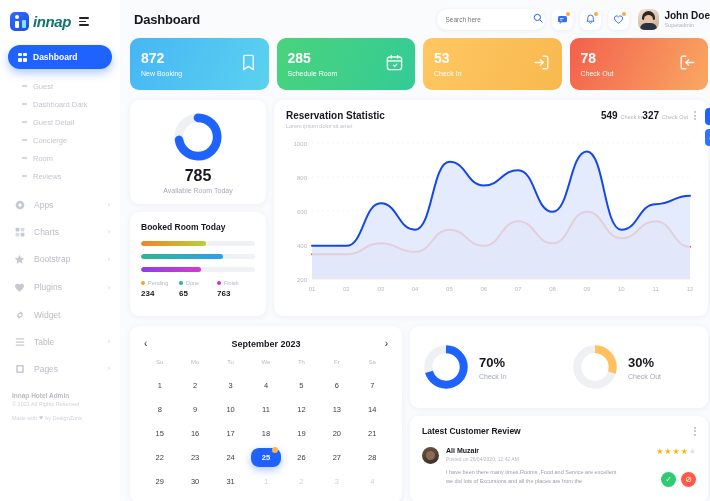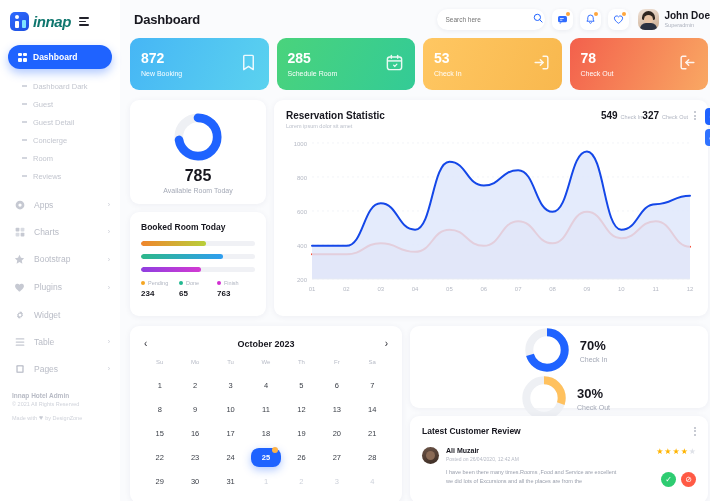--- a/index.html
+++ b/index.html
@@ -166,21 +166,21 @@
   .cal-cell { height: 23px; display: flex; align-items: center; justify-content: center; font-size: 7.5px; color: #3c4049; position: relative; cursor: pointer; }
   .cal-cell.mute { color: #cdd1da; }
   .cal-cell.sel .pill {
     width: 30px; height: 19px; border-radius: 8px; background: #1f63ff; color: #fff;
     display: flex; align-items: center; justify-content: center; font-weight: bold; font-size: 7.5px;
     box-shadow: 0 3px 8px rgba(31,99,255,.35);
   }
   .cal-cell.sel .pdot { position: absolute; right: 6px; top: 1px; width: 6px; height: 6px; border-radius: 50%; background: #ffb347; }
 
   .col-right3 { flex: 1; display: flex; flex-direction: column; gap: 8px; }
-  .pct-card { height: 82px; display: flex; align-items: center; flex-direction: column; }
+  .pct-card { height: 82px; display: flex; align-items: center; }
   .pct-half { flex: 1; display: flex; align-items: center; gap: 9px; padding-left: 12px; }
   .pct-val { font-size: 13px; font-weight: bold; color: #17171f; }
   .pct-lbl { font-size: 7px; color: #a4a9b6; margin-top: 3px; }
 
   .review-card { flex: 1; padding: 10px 12px; overflow: hidden; }
   .review-head { display: flex; align-items: center; }
   .review-title { font-size: 8.5px; font-weight: bold; color: #17171f; }
   .review-body { display: flex; gap: 7px; margin-top: 11px; }
   .rv-avatar { width: 17px; height: 17px; border-radius: 50%; flex: 0 0 17px; background: linear-gradient(160deg,#6d5548,#3a2a22); position: relative; overflow: hidden; }
   .rv-avatar .f { position: absolute; left: 4px; top: 4px; width: 9px; height: 9px; border-radius: 50%; background: #8a6a55; }
@@ -226,25 +226,25 @@
           <span></span>
           <span></span>
           <span></span>
         </span>
       <span>Dashboard</span>
     </div>
 
     <div class="submenu">
       <div class="submenu-item">
           <span class="dash"></span>
-          <span>Dashboard Dark</span>
+          <span>Guest</span>
         </div>
       <div class="submenu-item">
           <span class="dash"></span>
-          <span>Guest</span>
+          <span>Dashboard Dark</span>
         </div>
       <div class="submenu-item">
           <span class="dash"></span>
           <span>Guest Detail</span>
         </div>
       <div class="submenu-item">
           <span class="dash"></span>
           <span>Concierge</span>
         </div>
       <div class="submenu-item">
@@ -548,21 +548,21 @@
                 <line x1="26" y1="142" x2="404" y2="142" stroke="#e9ecf3" stroke-width="0.8"></line>
               </svg>
           </div>
         </div>
       </div>
 
       <div class="row3">
         <div class="card cal-card">
           <div class="cal-head">
             <div class="cal-arrow">‹</div>
-            <div class="cal-month">October 2023</div>
+            <div class="cal-month">September 2023</div>
             <div class="cal-arrow" style="text-align:right">›</div>
           </div>
           <div class="cal-grid" id="calGrid">
               <div class="cal-dow">Su</div>
               <div class="cal-dow">Mo</div>
               <div class="cal-dow">Tu</div>
               <div class="cal-dow">We</div>
               <div class="cal-dow">Th</div>
               <div class="cal-dow">Fr</div>
               <div class="cal-dow">Sa</div>

